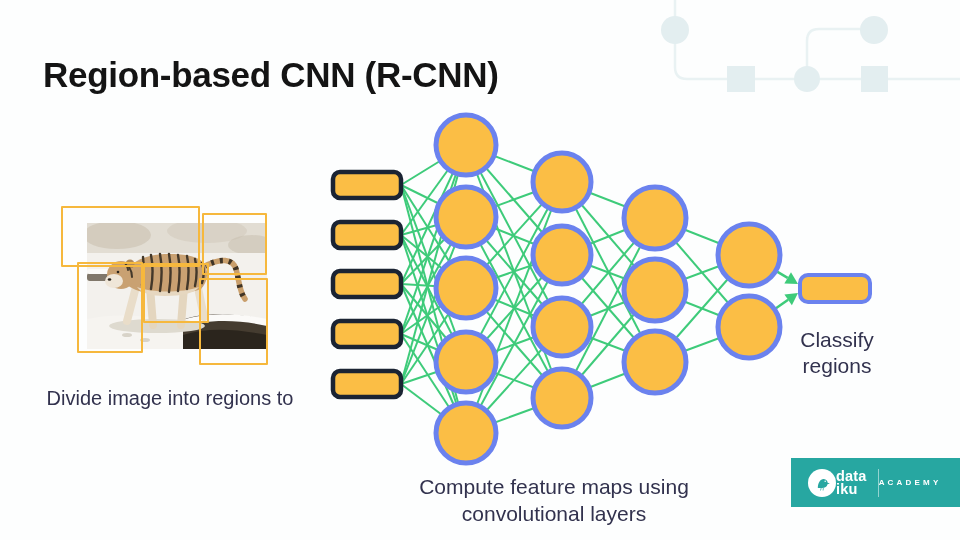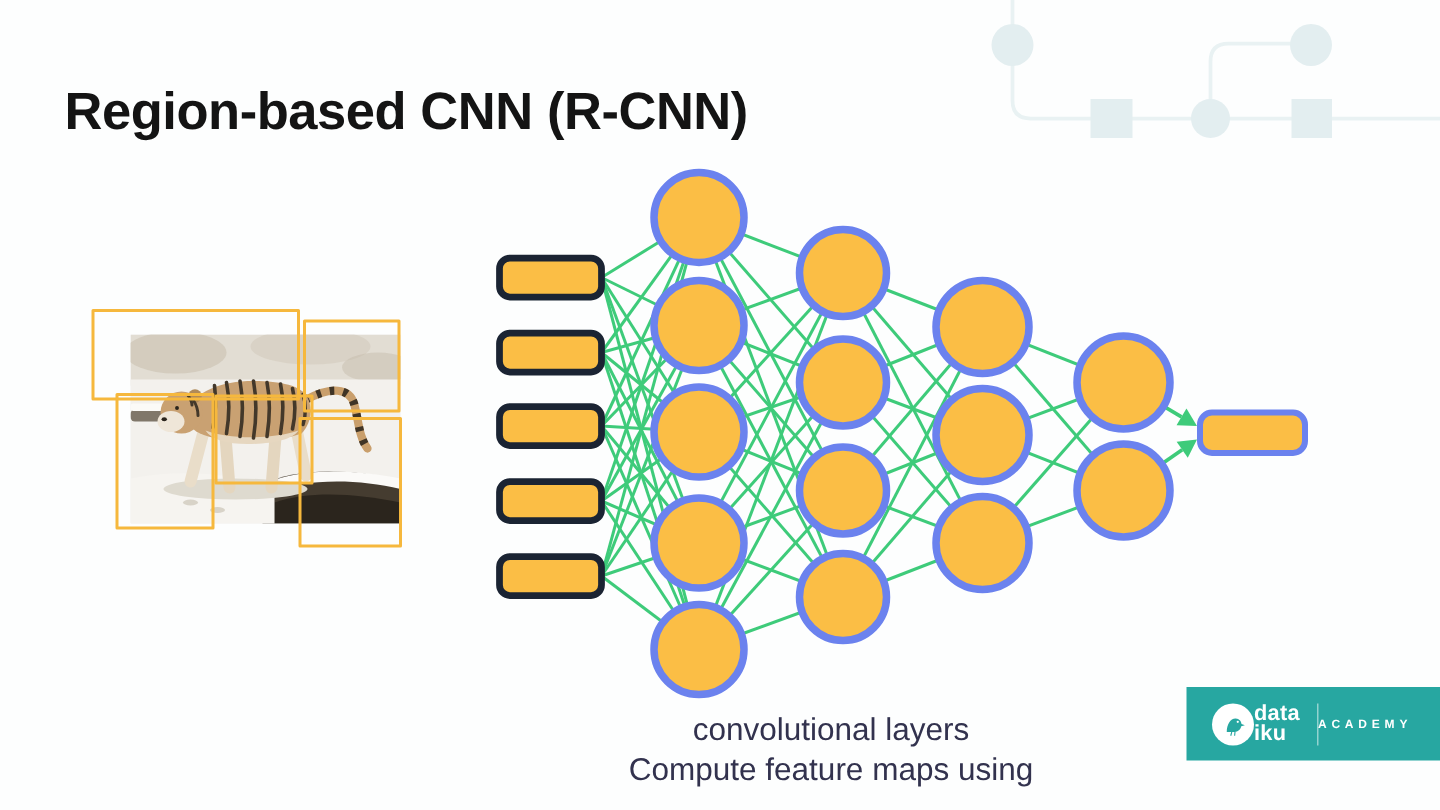--- a/index.html
+++ b/index.html
@@ -115,20 +115,21 @@
     </g>
   </svg>
   <div class="region-box rb1"></div>
   <div class="region-box rb2"></div>
   <div class="region-box rb3"></div>
   <div class="region-box rb4"></div>
   <div class="region-box rb5"></div>
 </figure>
 
 <div class="caption caption-left">
+  <span>Divide image into regions to</span>
 </div>
 
 <svg class="network" id="network" viewBox="325 100 560 380" aria-hidden="true">
     <line x1="401" y1="185" x2="466" y2="145" stroke="#3ecb7a" stroke-width="2"></line>
     <line x1="401" y1="185" x2="466" y2="217" stroke="#3ecb7a" stroke-width="2"></line>
     <line x1="401" y1="185" x2="466" y2="288" stroke="#3ecb7a" stroke-width="2"></line>
     <line x1="401" y1="185" x2="466" y2="362" stroke="#3ecb7a" stroke-width="2"></line>
     <line x1="401" y1="185" x2="466" y2="433" stroke="#3ecb7a" stroke-width="2"></line>
     <line x1="401" y1="235" x2="466" y2="145" stroke="#3ecb7a" stroke-width="2"></line>
     <line x1="401" y1="235" x2="466" y2="217" stroke="#3ecb7a" stroke-width="2"></line>
@@ -208,25 +209,27 @@
     <circle cx="562" cy="398" r="29" fill="#fbbe45" stroke="#6b82ee" stroke-width="5"></circle>
     <circle cx="655" cy="218" r="31" fill="#fbbe45" stroke="#6b82ee" stroke-width="5"></circle>
     <circle cx="655" cy="290" r="31" fill="#fbbe45" stroke="#6b82ee" stroke-width="5"></circle>
     <circle cx="655" cy="362" r="31" fill="#fbbe45" stroke="#6b82ee" stroke-width="5"></circle>
     <circle cx="749" cy="255" r="31" fill="#fbbe45" stroke="#6b82ee" stroke-width="5"></circle>
     <circle cx="749" cy="327" r="31" fill="#fbbe45" stroke="#6b82ee" stroke-width="5"></circle>
     <rect x="800" y="275" width="70" height="27" rx="8" fill="#fbbe45" stroke="#6b82ee" stroke-width="4"></rect>
   </svg>
 
 <div class="caption classify-label">
+  <span>Classify</span>
+  <span>regions</span>
 </div>
 
 <div class="caption caption-bottom">
+  <span>Compute feature maps using</span>
   <span>convolutional layers</span>
-  <span>Compute feature maps using</span>
 </div>
 
 <div class="logo">
   <span class="logo-circle">
     <svg viewBox="0 0 24 24" aria-hidden="true">
       <path d="M7 18 C7 12 10 7 14.2 7.2 C17 7.4 18.6 9.4 18.8 11.6 L21.5 12.6 L18.6 13.4 C18 16.4 15.6 18 12 18 Z" fill="#27a7a1"></path>
       <circle cx="15.8" cy="9.8" r="0.9" fill="#ffffff"></circle>
       <path d="M11 18 L10.2 21 M13.6 18 L13.3 21" stroke="#27a7a1" stroke-width="0.9" fill="none"></path>
     </svg>
   </span>

